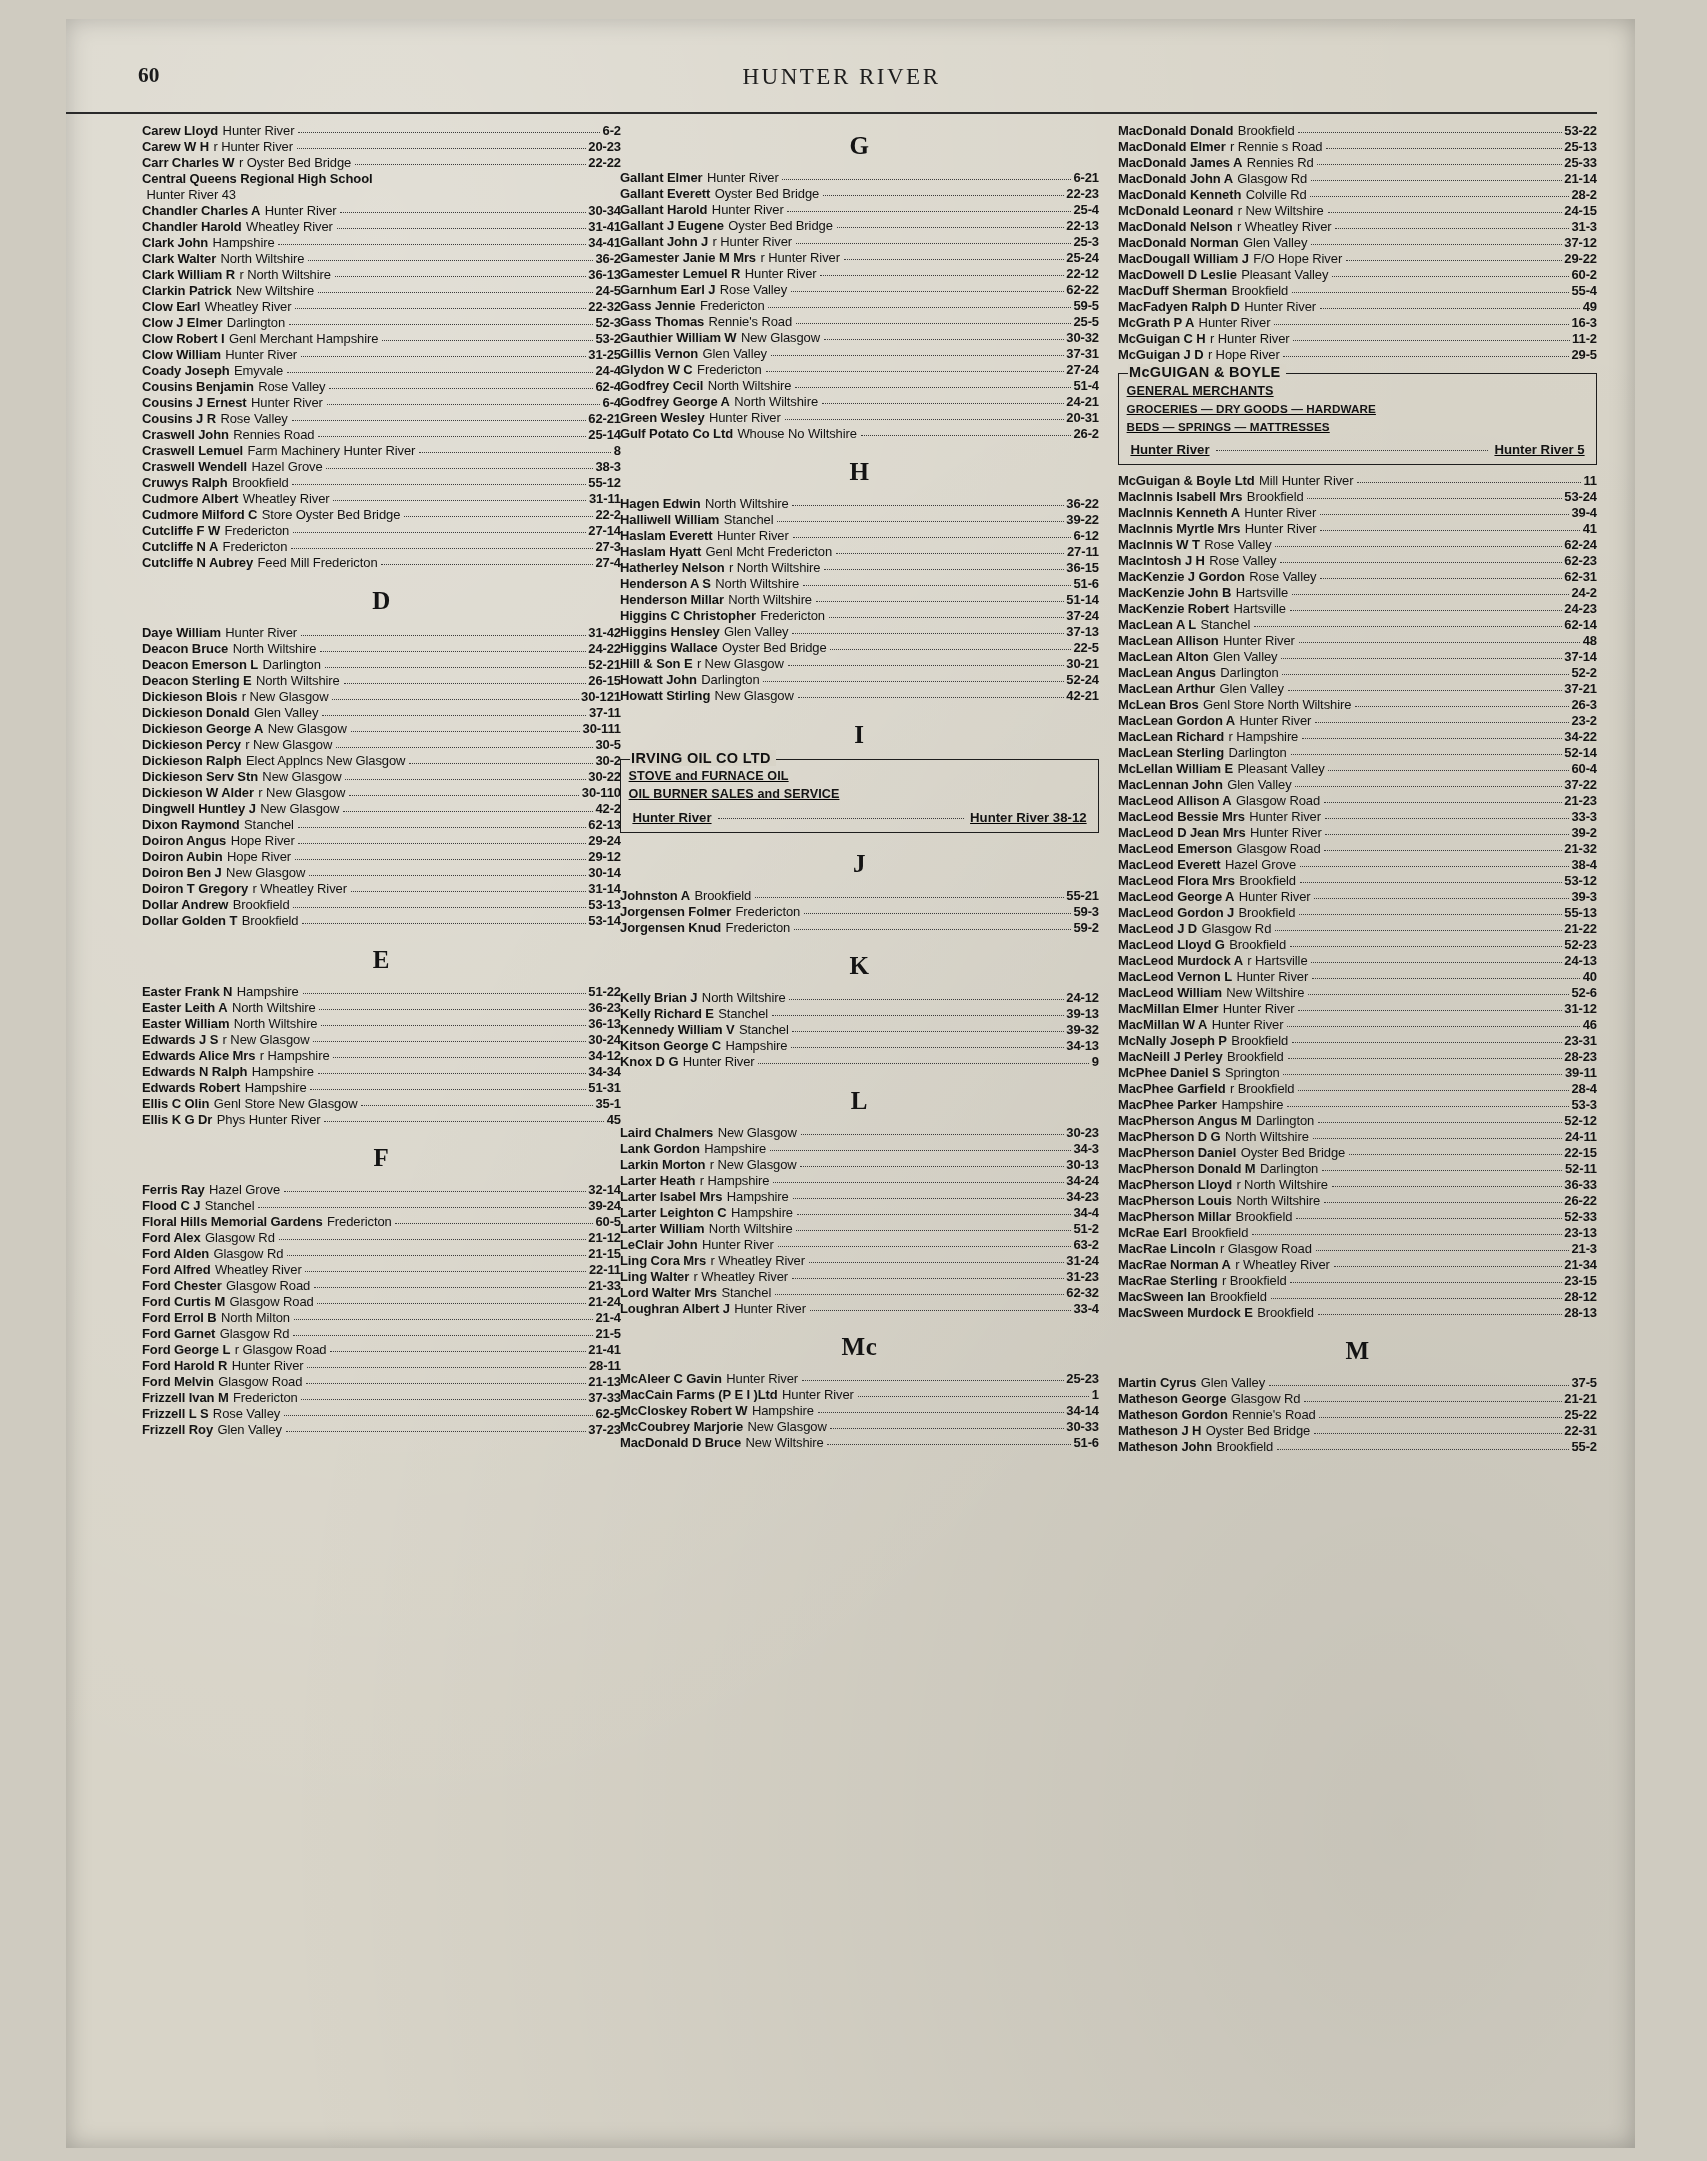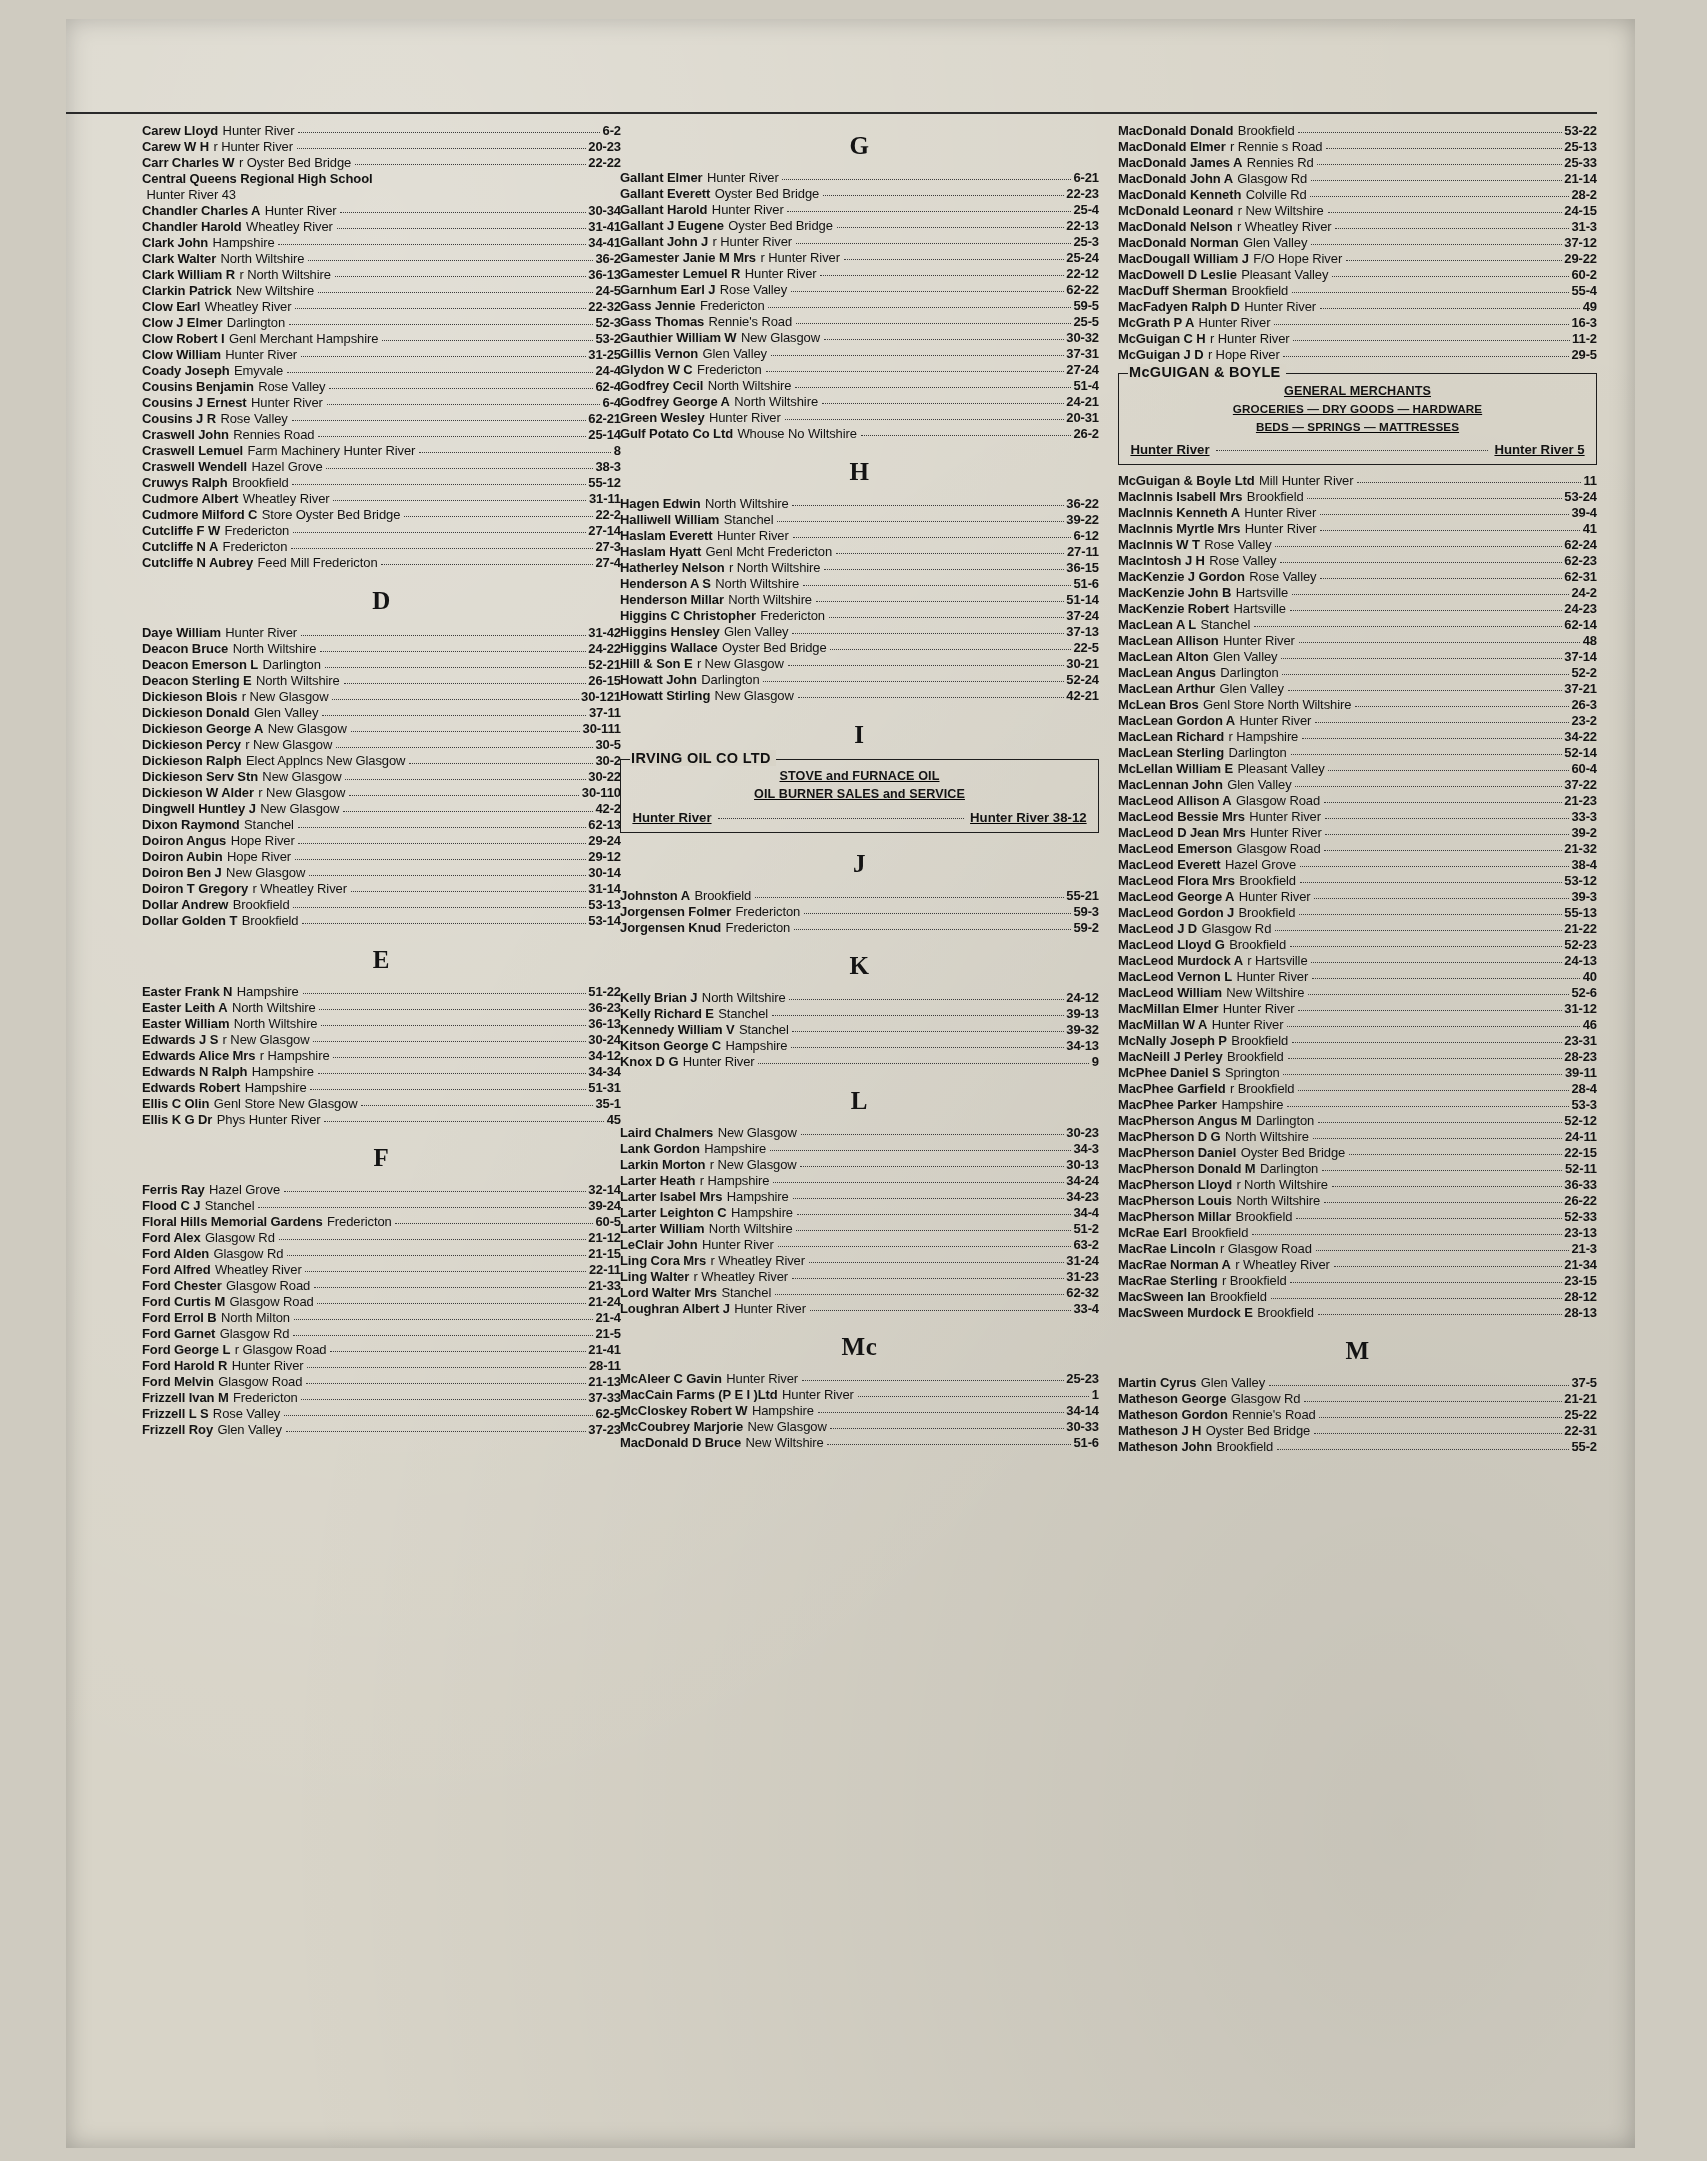--- a/index.html
+++ b/index.html
@@ -151,21 +151,21 @@
     top: -10px;
     left: 8.8px;
     background: #d8d4c8;
     padding: 0 5px 0 1.3px;
     font-weight: bold;
     font-size: 14.5px;
     letter-spacing: 0.3px;
     color: #111;
   }
   .adline {
-    text-align: center;
+    text-align: left;
     font-size: 12.6px;
     font-weight: bold;
     color: #141414;
     line-height: 17.6px;
     letter-spacing: 0.1px;
   }
   .adline.small { font-size: 11.7px; }
   .adfoot {
     display: flex;
     justify-content: space-between;
@@ -185,20 +185,24 @@
   }
 </style>
 </head>
 <body>
 
 <div class="page">
   <div class="sheet">
     <div class="grain"></div>
   </div>
 
+  <div class="pagehead">
+    <div class="folio">60</div>
+    <div class="runhead">HUNTER RIVER</div>
+  </div>
   <div class="rule"></div>
 
   <div class="cols">
     <div class="col col1">
         <div class="entry">
           <span class="nm">Carew Lloyd</span>
           <span class="addr">Hunter River</span>
           <span class="dots"></span>
           <span class="num">6-2</span>
         </div>

